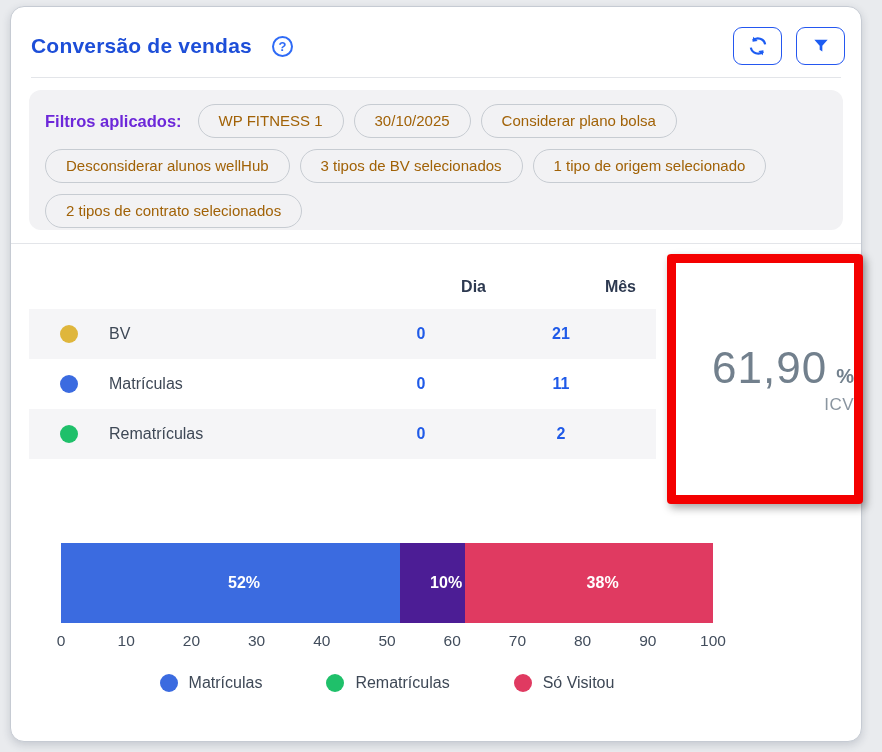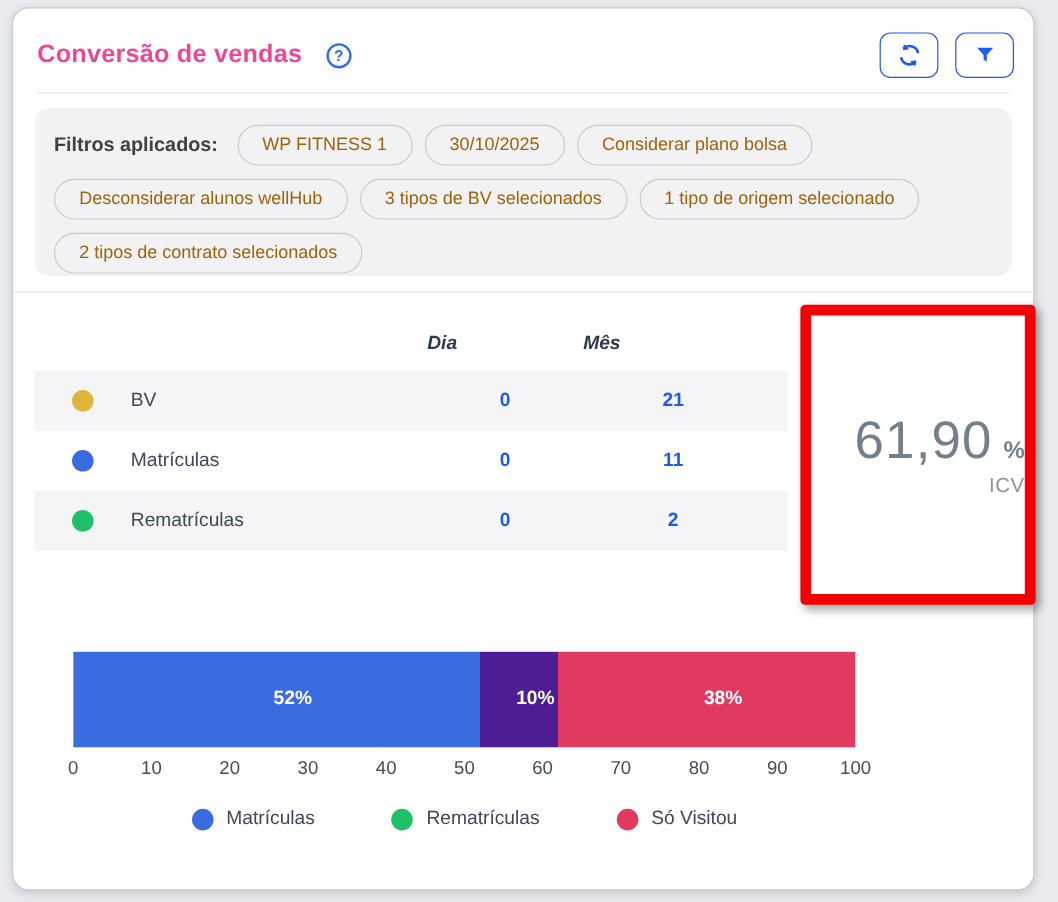--- a/index.html
+++ b/index.html
@@ -9,50 +9,50 @@
     background: #e9ebee;
     font-family: "Liberation Sans", "DejaVu Sans", sans-serif;
   }
   .card {
     position: absolute; left: 10px; top: 6px; width: 852px; height: 736px;
     background: #ffffff; border: 1px solid #c6cbd3; border-radius: 14px;
     box-shadow: 0 3px 8px rgba(40,50,70,.18);
   }
   
   .card-header { position: absolute; left: 20px; right: 16px; top: 20px; display: flex; align-items: center; }
-  .card-title { margin: 0; font-size: 21px; font-weight: 700; color: #ec4899; letter-spacing: .2px; }
+  .card-title { margin: 0; font-size: 21px; font-weight: 700; color: #1d4ed8; letter-spacing: .2px; }
   .help-badge {
     margin-left: 20px; width: 21px; height: 21px; border: 2px solid #2f6bf6; border-radius: 50%;
     color: #2f6bf6; font-size: 13px; font-weight: 700; display: flex; align-items: center; justify-content: center;
     cursor: pointer; flex: none;
   }
   .header-actions { margin-left: auto; display: flex; gap: 14px; }
   .icon-btn {
     width: 49px; height: 38px; background: #fff; border: 1.5px solid #2457f0; border-radius: 9px;
     display: flex; align-items: center; justify-content: center; cursor: pointer; padding: 0;
   }
   .divider { position: absolute; height: 1px; background: #e3e5e9; }
   .divider-1 { top: 70px; left: 20px; right: 20px; }
   .divider-2 { top: 236px; left: 0; right: 0; }
   
   .filters-panel {
     position: absolute; left: 18px; right: 18px; top: 83px; height: 140px;
     background: #f2f2f4; border-radius: 12px; padding: 14px 16px;
     display: flex; flex-wrap: wrap; gap: 11px 10px; align-content: flex-start; align-items: flex-start;
   }
-  .filters-label { font-weight: 700; font-size: 16.5px; color: #404040; line-height: 34px; margin-right: 6px; }
+  .filters-label { font-weight: 700; font-size: 16.5px; color: #6d28d9; line-height: 34px; margin-right: 6px; }
   .chip {
     height: 34px; line-height: 32px; padding: 0 20px; border: 1px solid #c7ccd2; border-radius: 999px;
     font-size: 15px; color: #a16207; background: transparent; cursor: pointer; white-space: nowrap;
   }
   
   .mini-table { position: absolute; left: 18px; top: 258px; width: 627px; }
   .trow { display: grid; grid-template-columns: 80px 247px 130px 150px; align-items: center; height: 50px; }
   .trow.head { height: 44px; }
-  .col-h { font-weight: 700; font-size: 16px; color: #2d3950; text-align: left; font-style: italic; }
+  .col-h { font-weight: 700; font-size: 16px; color: #2d3950; text-align: right; }
   .row-a { background: #f5f5f7; }
   .row-b { background: #ffffff; }
   .dot { width: 18px; height: 18px; border-radius: 50%; margin: 0 auto; }
   .row-label { font-size: 16px; color: #3e4856; }
   .val { font-size: 16px; font-weight: 700; color: #1f5ae8; text-align: center; cursor: pointer; }
   
   .icv-box {
     position: absolute; left: 656px; top: 247px; width: 196px; height: 250px;
     background: #fff; border: 9px solid #f40000; border-radius: 4px;
     box-shadow: 3px 4px 8px rgba(30,30,30,.4);

